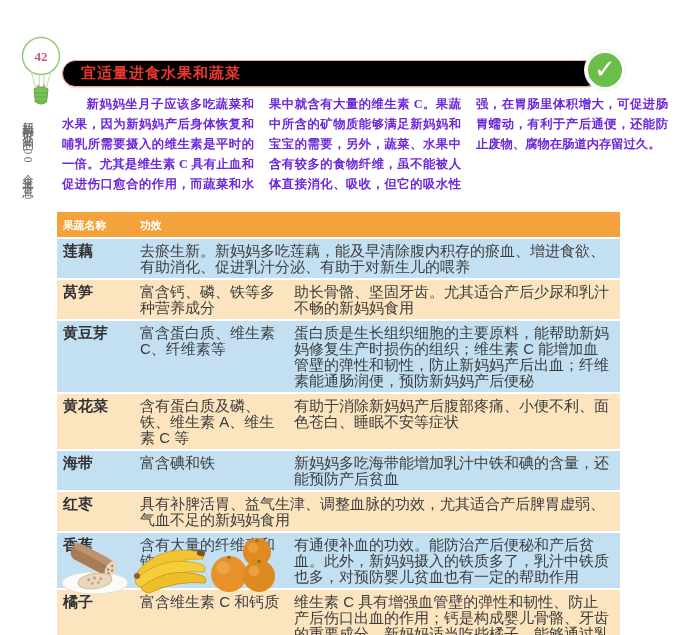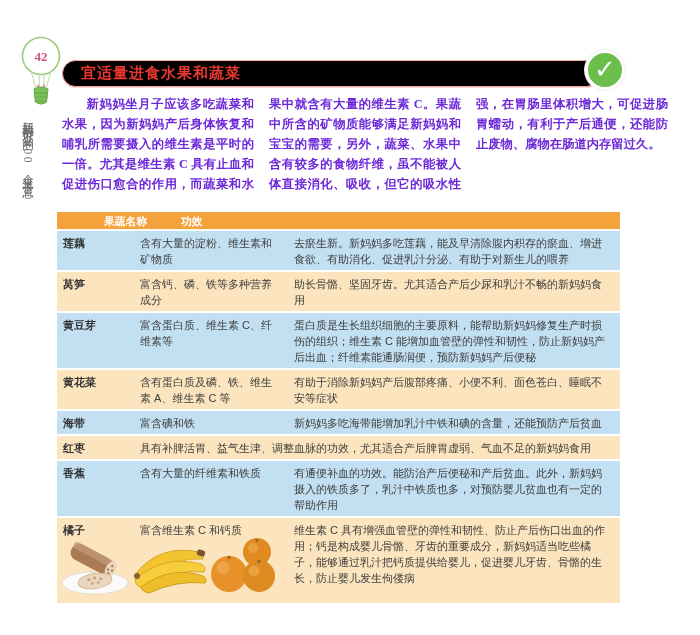--- a/index.html
+++ b/index.html
@@ -32,27 +32,27 @@
 
   
   .intro { position:absolute; left:62px; top:94px; width:606px; height:116px;
     column-count:3; column-gap:15px; }
   .intro p { font-size:12.3px; line-height:20px; color:#6d28d9;
     text-align:justify; text-indent:2em;
     font-family:"Liberation Serif","DejaVu Serif",serif;font-weight:bold; }
 
   
   .food-table { position:absolute; left:57px; top:212px; width:563px; }
-  .t-head { display:flex; background:#F4A33C; height:17px; align-items:center;
-    margin-bottom:2px;padding-left:41px; }
+  .t-head { display:flex; background:#F4A33C; height:25px; align-items:center;
+    margin-bottom:2px; }
   .t-head .c { color:#ffffff; font-size:10.8px; font-weight:bold; }
   .t-row { display:flex; margin-bottom:2px; }
   .t-row:nth-child(odd) { background:#FBE4BE; }
   .t-row:nth-child(even){ background:#C2E0F2; }
-  .c { padding:4px 8px 3px 6px; font-size:11px; line-height:16px; color:#3d3d3d; }
+  .c { padding:4px 8px 3px 6px; font-size:15px; line-height:16px; color:#3d3d3d; }
   .c-name { width:77px; flex:none; font-weight:bold; color:#333; }
   .c-nutr { width:154px; flex:none; }
   .c-eff  { flex:1; }
   .t-row.last { min-height:85px; }
 
   
   .produce { position:absolute; z-index:3; }
   #lotus   { left:60px;  top:536px; }
   #bananas { left:131px; top:538px; }
   #oranges { left:207px; top:536px; }
@@ -88,21 +88,20 @@
   </div>
 
   <div class="food-table">
     <div class="t-head">
       <div class="c c-name">果蔬名称</div>
       <div class="c c-eff">功效</div>
     </div>
 
     <div class="t-row">
       <div class="c c-name">莲藕</div>
-      <div class="c c-nutr">含有大量的淀粉、维生素和矿物质</div>
       <div class="c c-eff">去瘀生新。新妈妈多吃莲藕，能及早清除腹内积存的瘀血、增进食欲、有助消化、促进乳汁分泌、有助于对新生儿的喂养</div>
     </div>
     <div class="t-row">
       <div class="c c-name">莴笋</div>
       <div class="c c-nutr">富含钙、磷、铁等多种营养成分</div>
       <div class="c c-eff">助长骨骼、坚固牙齿。尤其适合产后少尿和乳汁不畅的新妈妈食用</div>
     </div>
     <div class="t-row">
       <div class="c c-name">黄豆芽</div>
       <div class="c c-nutr">富含蛋白质、维生素 C、纤维素等</div>

